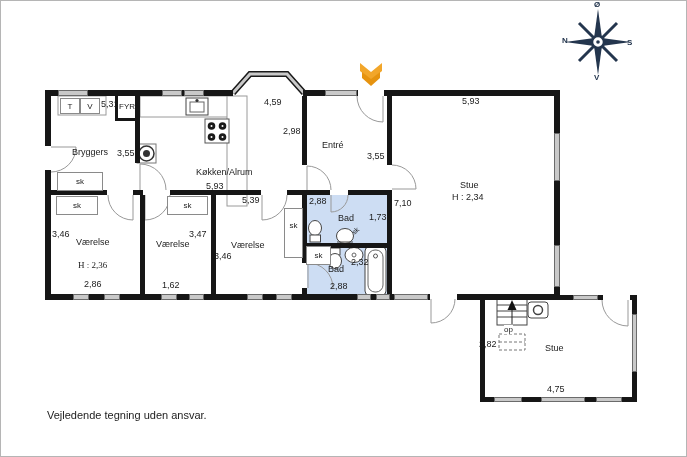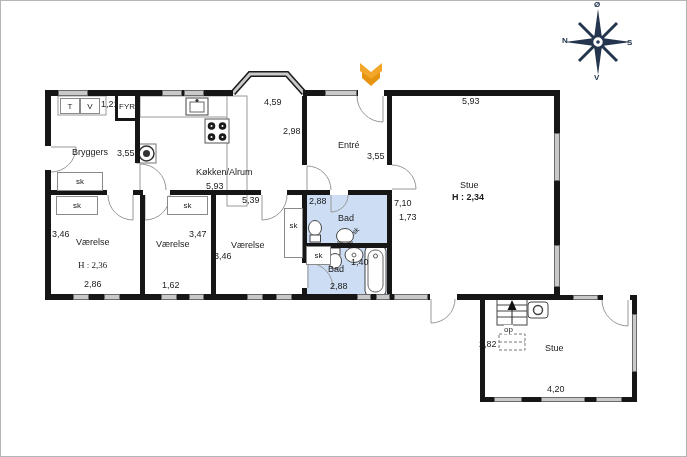--- a/index.html
+++ b/index.html
@@ -201,54 +201,55 @@
   <div class="box" style="left:167px;top:196px;width:41px;height:19px;">
       <span>sk</span>
     </div>
   <div class="box" style="left:284px;top:208px;width:19px;height:50px;align-items:flex-start;padding-top:12px;">
       <span>sk</span>
     </div>
   <div class="box" style="left:306px;top:246px;width:25px;height:19px;">
       <span>sk</span>
     </div>
 
-  <span class="lbl" style="left:101px;top:99px;">1,21</span>
+  <span class="lbl" style="left:101px;top:99px;">5,31</span>
   <span class="lbl sm" style="left:119px;top:102px;">FYR</span>
   <span class="lbl" style="left:72px;top:147px;">Bryggers</span>
   <span class="lbl" style="left:117px;top:148px;">3,55</span>
   <span class="lbl" style="left:196px;top:167px;">Køkken/Alrum</span>
   <span class="lbl" style="left:206px;top:181px;">5,93</span>
   <span class="lbl" style="left:283px;top:126px;">2,98</span>
   <span class="lbl" style="left:264px;top:97px;">4,59</span>
-  <span class="lbl" style="left:338px;top:140px;">Entré</span>
+  <span class="lbl" style="left:322px;top:140px;">Entré</span>
   <span class="lbl" style="left:367px;top:151px;">3,55</span>
   <span class="lbl" style="left:462px;top:96px;">5,93</span>
   <span class="lbl" style="left:460px;top:180px;">Stue</span>
-  <span class="lbl" style="left:452px;top:192px;font-weight:bold;">H : 2,34</span>
+  <span class="lbl" style="left:452px;top:192px;">H : 2,34</span>
   <span class="lbl" style="left:394px;top:198px;">7,10</span>
   <span class="lbl" style="left:242px;top:195px;">5,39</span>
   <span class="lbl" style="left:52px;top:229px;">3,46</span>
   <span class="lbl" style="left:76px;top:237px;">Værelse</span>
   <span class="lbl" style="left:78px;top:260px;font-family:Liberation Serif, serif;">H : 2,36</span>
   <span class="lbl" style="left:84px;top:279px;">2,86</span>
   <span class="lbl" style="left:156px;top:239px;">Værelse</span>
   <span class="lbl" style="left:189px;top:229px;">3,47</span>
   <span class="lbl" style="left:162px;top:280px;">1,62</span>
   <span class="lbl" style="left:231px;top:240px;">Værelse</span>
   <span class="lbl" style="left:214px;top:251px;">3,46</span>
   <span class="lbl" style="left:309px;top:196px;">2,88</span>
   <span class="lbl" style="left:338px;top:213px;">Bad</span>
-  <span class="lbl" style="left:369px;top:212px;margin-left:30px;">1,73</span>
+  <span class="lbl" style="left:369px;top:212px;">1,73</span>
   <span class="lbl tiny rot" style="left:352px;top:227px;">sk</span>
-  <span class="lbl" style="left:351px;top:257px;">1,40</span>
+  <span class="lbl" style="left:351px;top:257px;">2,32</span>
   <span class="lbl" style="left:328px;top:264px;">Bad</span>
   <span class="lbl" style="left:330px;top:281px;">2,88</span>
   <span class="lbl" style="left:545px;top:343px;">Stue</span>
   <span class="lbl" style="left:479px;top:339px;">2,82</span>
-  <span class="lbl" style="left:547px;top:384px;">4,20</span>
+  <span class="lbl" style="left:547px;top:384px;">4,75</span>
   <span class="lbl sm" style="left:504px;top:325px;background:#fff;">op</span>
 
   <span class="cmp" style="left:594px;top:0px;">Ø</span>
   <span class="cmp" style="left:562px;top:36px;">N</span>
   <span class="cmp" style="left:627px;top:38px;">S</span>
   <span class="cmp" style="left:594px;top:73px;">V</span>
 
+  <span class="lbl disc" style="left:47px;top:409px;">Vejledende tegning uden ansvar.</span>
 </div>
 
 </body></html>

